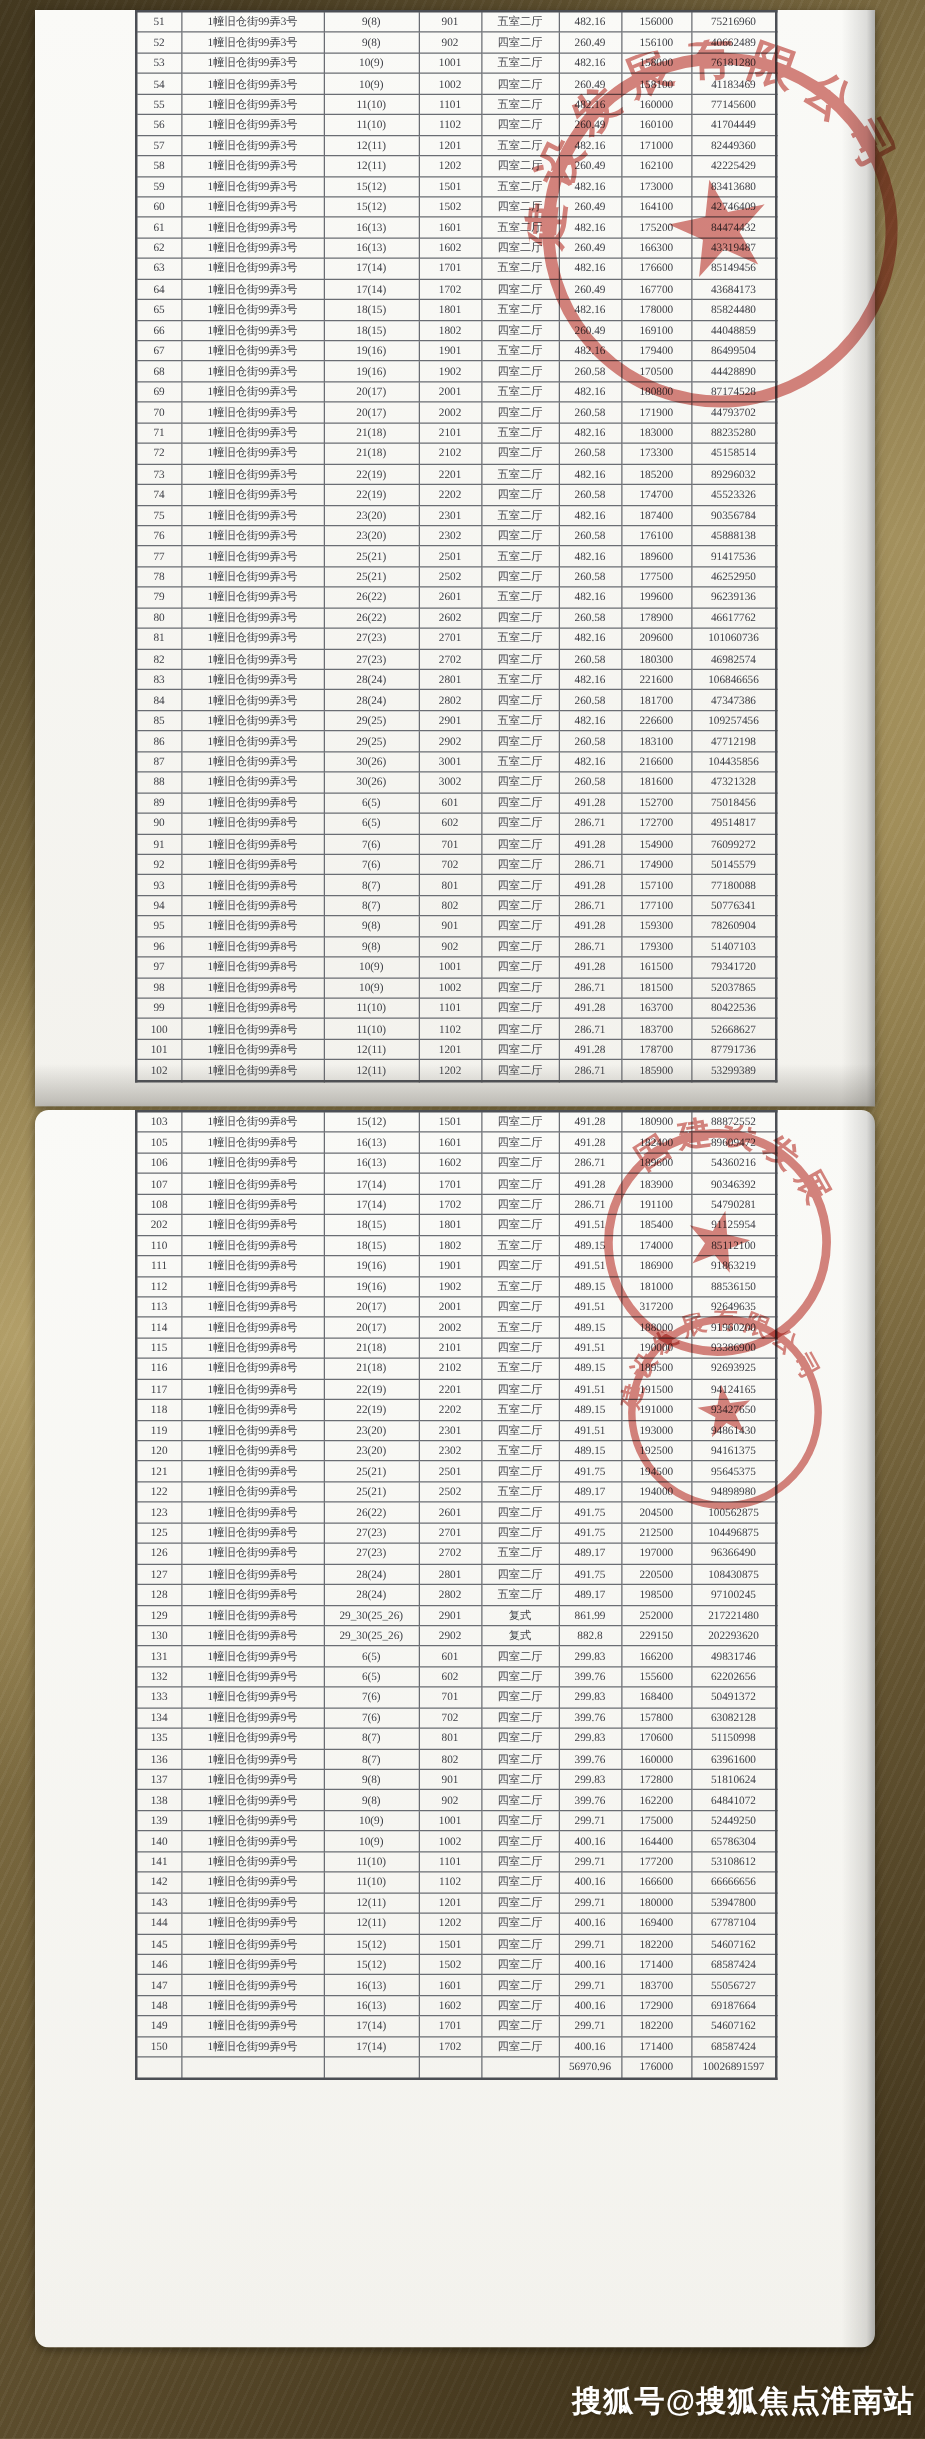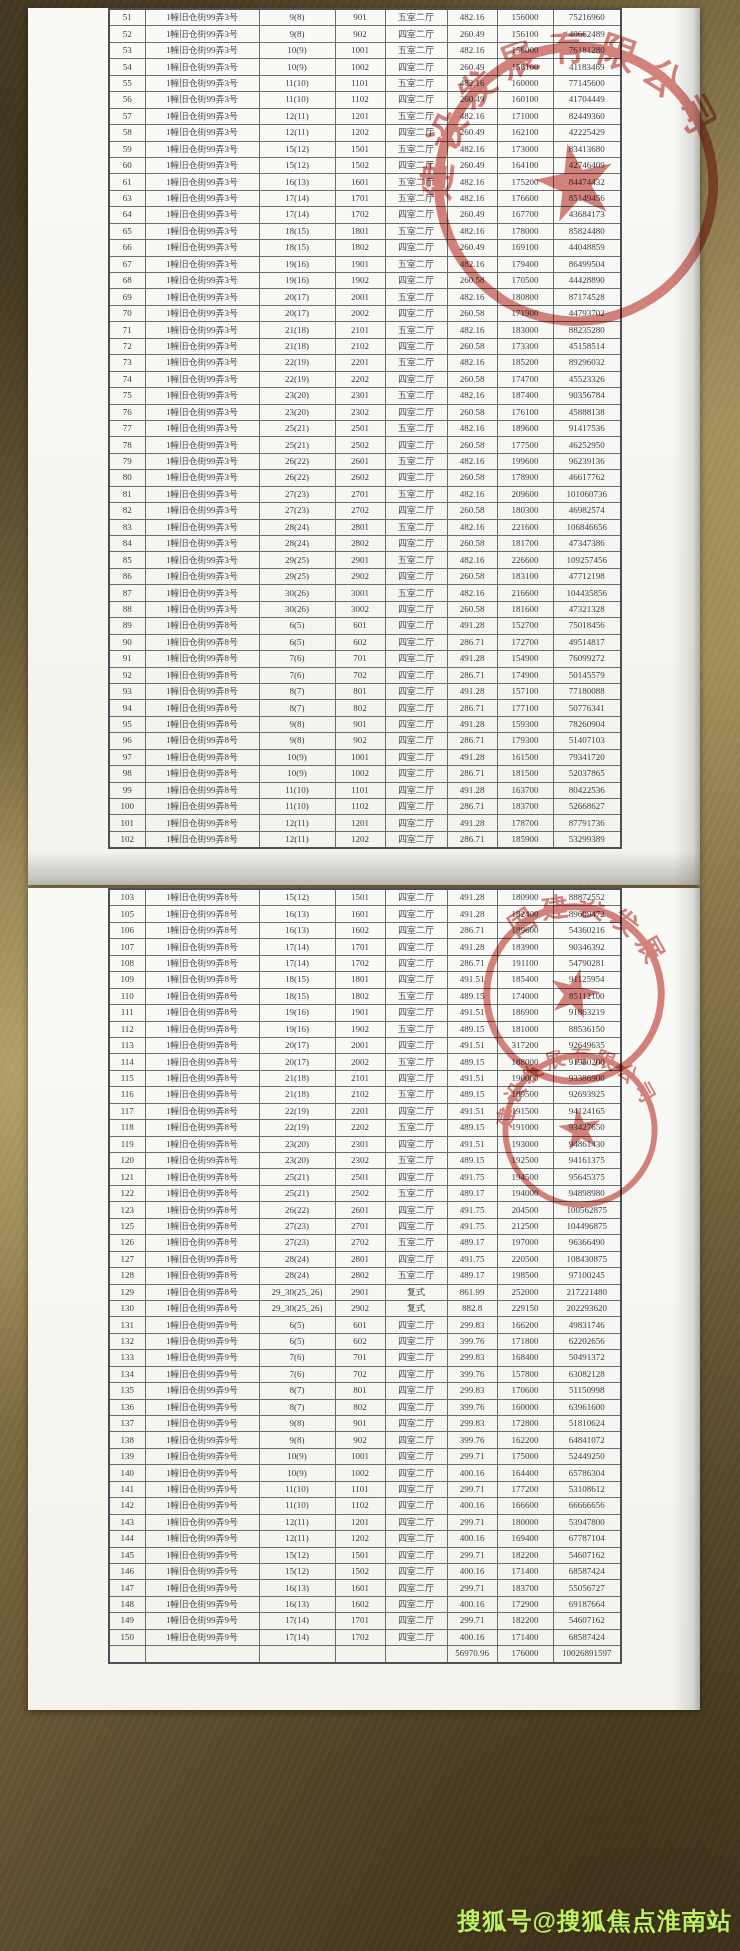--- a/index.html
+++ b/index.html
@@ -20,39 +20,39 @@
     background:
       linear-gradient(to right, rgba(0,0,0,0) 96%, rgba(0,0,0,.12) 99%, rgba(0,0,0,.30) 100%),
       linear-gradient(#fafaf7,#f3f2ed);
     box-shadow:0 2px 7px rgba(20,15,5,.5);
   }
   #sheet1{top:8px;height:877px;}
   #sheet1:after{
     content:"";position:absolute;left:0;bottom:0;width:100%;height:34px;
     background:linear-gradient(to bottom, rgba(0,0,0,0), rgba(96,92,84,.38));
   }
-  #sheet2{top:888px;height:822px;}
+  #sheet2{top:888px;height:990px;border-radius:11px;}
   table.price{
     position:absolute;left:80px;border-collapse:collapse;table-layout:fixed;
     width:512px;font-size:9px;color:#3c3e45;
   }
   table.price td{
     border:1px solid #6a6d73;height:15.44px;padding:0;text-align:center;
     white-space:nowrap;overflow:hidden;line-height:1;
   }
   table.price{border:2px solid #4c4f55;padding-left:12px;}
   .stamp{position:absolute;pointer-events:none;mix-blend-mode:multiply;opacity:.62;z-index:6;}
   #stamp1{left:425px;top:33px;width:302px;height:302px;transform:rotate(-12deg);}
   #stamp2{left:478px;top:898px;width:192px;height:192px;transform:rotate(14deg);}
   #stamp3{left:498px;top:1048px;width:164px;height:164px;transform:rotate(-8deg);}
   .stamp svg{width:100%;height:100%;}
   #watermark{
     position:absolute;top:1905px;right:8px;z-index:9;
     font-family:"Liberation Sans","DejaVu Sans",sans-serif;
-    font-size:24px;font-weight:bold;color:#bef264;letter-spacing:1px;
+    font-size:24px;font-weight:bold;color:#ffffff;letter-spacing:1px;
     text-shadow:0 1px 3px rgba(40,30,10,.55);
   }
 </style>
 </head>
 <body>
 
 <div id="sheet1" class="sheet">
   <table id="table1" class="price">
     <colgroup>
       <col style="width:36px">
@@ -169,20 +169,30 @@
           <td>61</td>
           <td>1幢旧仓街99弄3号</td>
           <td>16(13)</td>
           <td>1601</td>
           <td>五室二厅</td>
           <td>482.16</td>
           <td>175200</td>
           <td>84474432</td>
         </tr>
         <tr>
+          <td>62</td>
+          <td>1幢旧仓街99弄3号</td>
+          <td>16(13)</td>
+          <td>1602</td>
+          <td>四室二厅</td>
+          <td>260.49</td>
+          <td>166300</td>
+          <td>43319487</td>
+        </tr>
+        <tr>
           <td>63</td>
           <td>1幢旧仓街99弄3号</td>
           <td>17(14)</td>
           <td>1701</td>
           <td>五室二厅</td>
           <td>482.16</td>
           <td>176600</td>
           <td>85149456</td>
         </tr>
         <tr>
@@ -636,21 +646,21 @@
           <td>108</td>
           <td>1幢旧仓街99弄8号</td>
           <td>17(14)</td>
           <td>1702</td>
           <td>四室二厅</td>
           <td>286.71</td>
           <td>191100</td>
           <td>54790281</td>
         </tr>
         <tr>
-          <td>109</td>
+          <td>202</td>
           <td>1幢旧仓街99弄8号</td>
           <td>18(15)</td>
           <td>1801</td>
           <td>四室二厅</td>
           <td>491.51</td>
           <td>185400</td>
           <td>91125954</td>
         </tr>
         <tr>
           <td>110</td>
@@ -862,21 +872,21 @@
           <td>166200</td>
           <td>49831746</td>
         </tr>
         <tr>
           <td>132</td>
           <td>1幢旧仓街99弄9号</td>
           <td>6(5)</td>
           <td>602</td>
           <td>四室二厅</td>
           <td>399.76</td>
-          <td>171800</td>
+          <td>155600</td>
           <td>62202656</td>
         </tr>
         <tr>
           <td>133</td>
           <td>1幢旧仓街99弄9号</td>
           <td>7(6)</td>
           <td>701</td>
           <td>四室二厅</td>
           <td>299.83</td>
           <td>168400</td>

